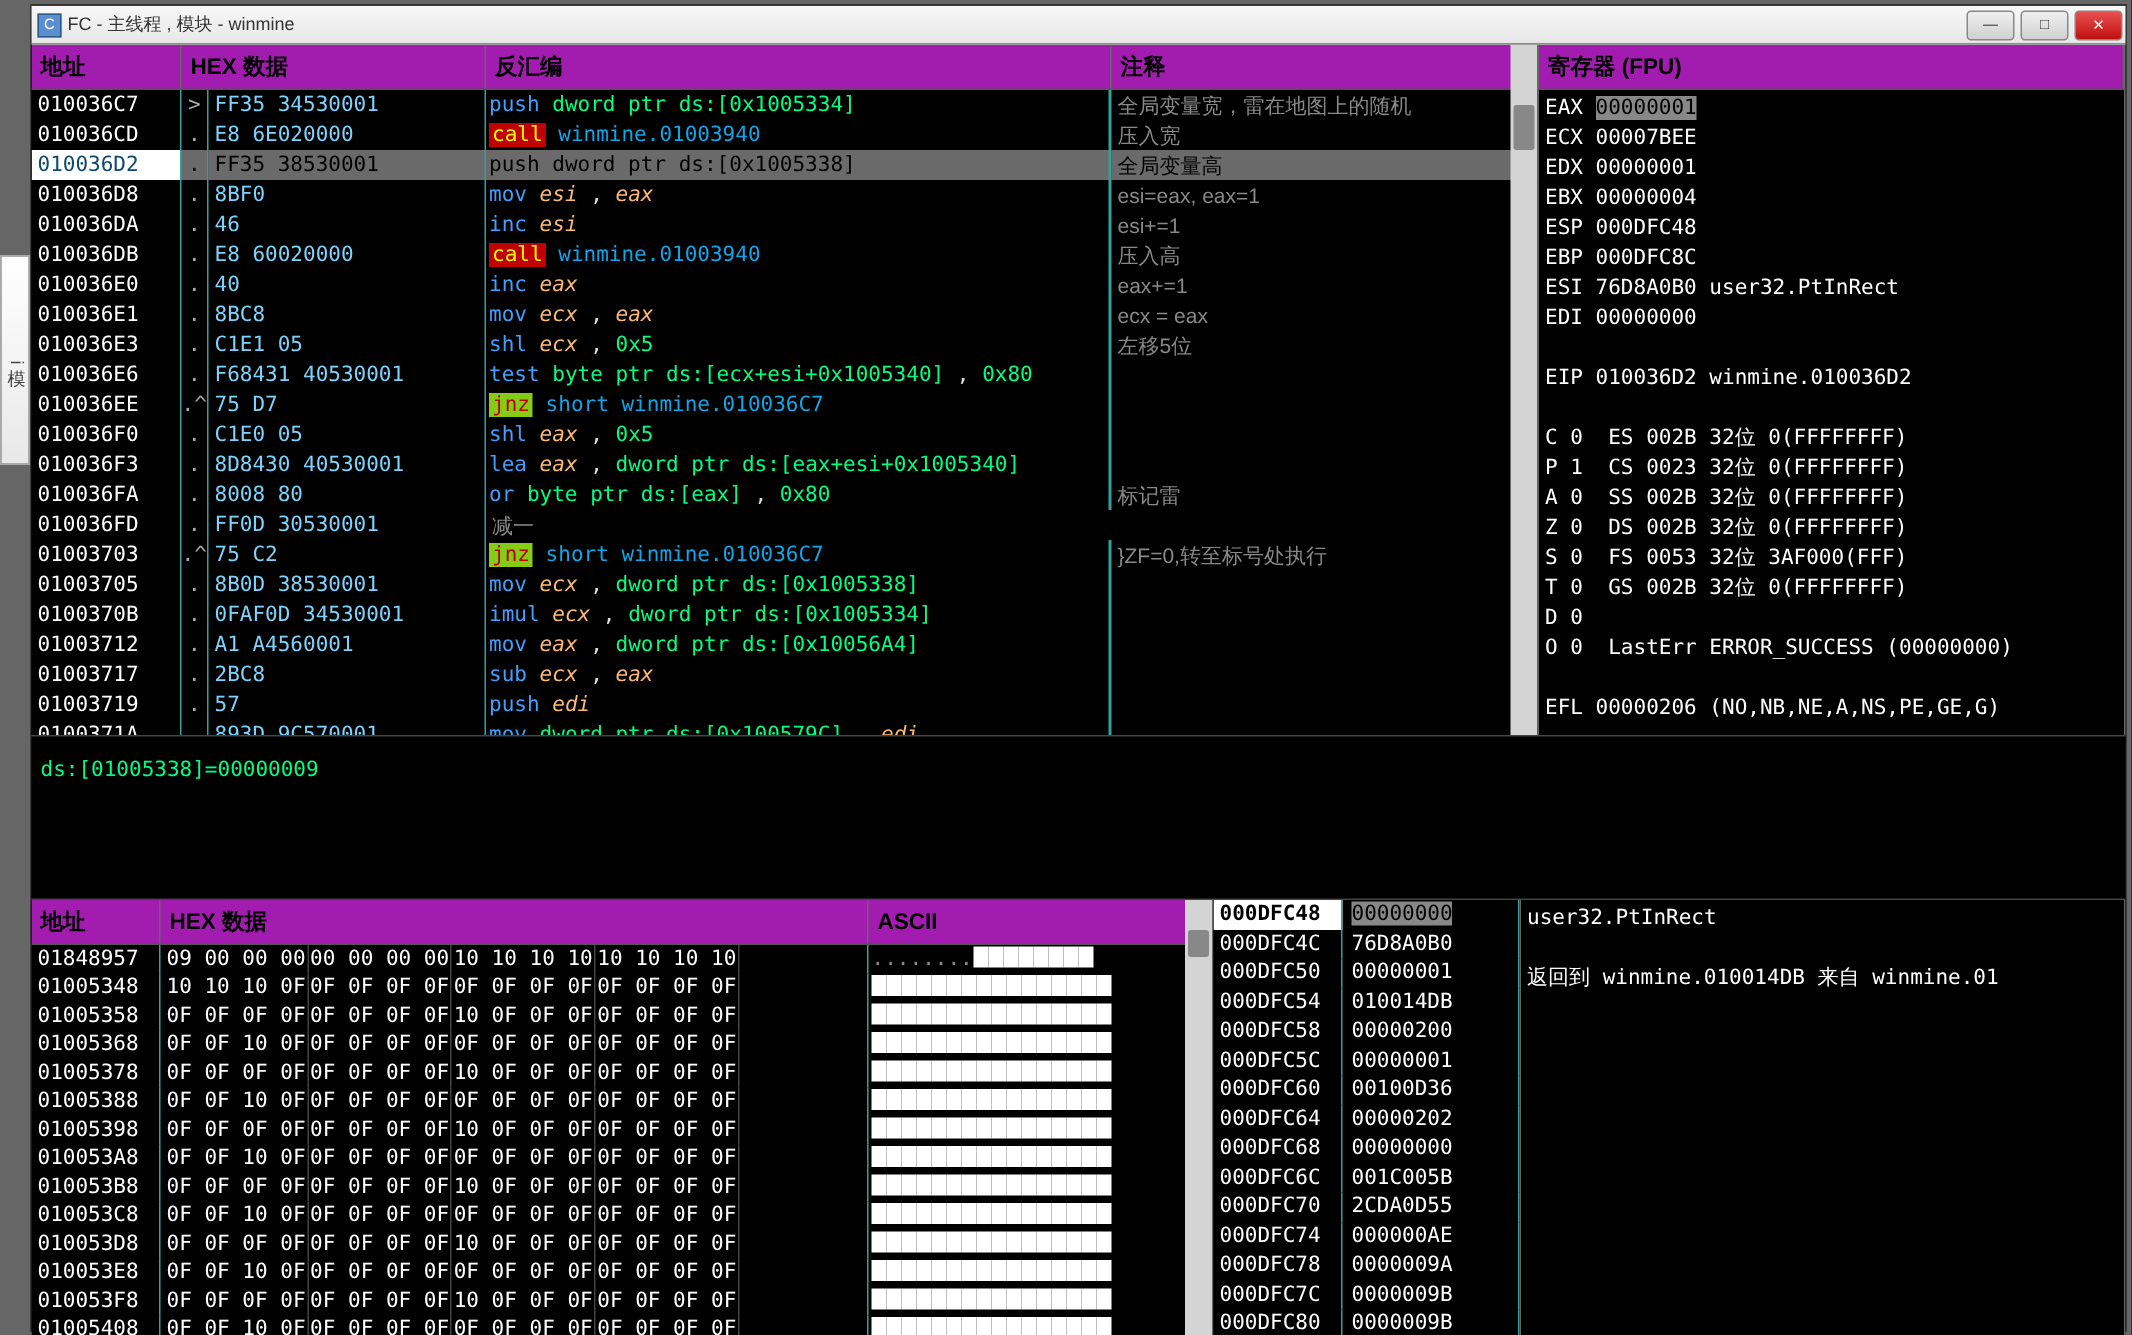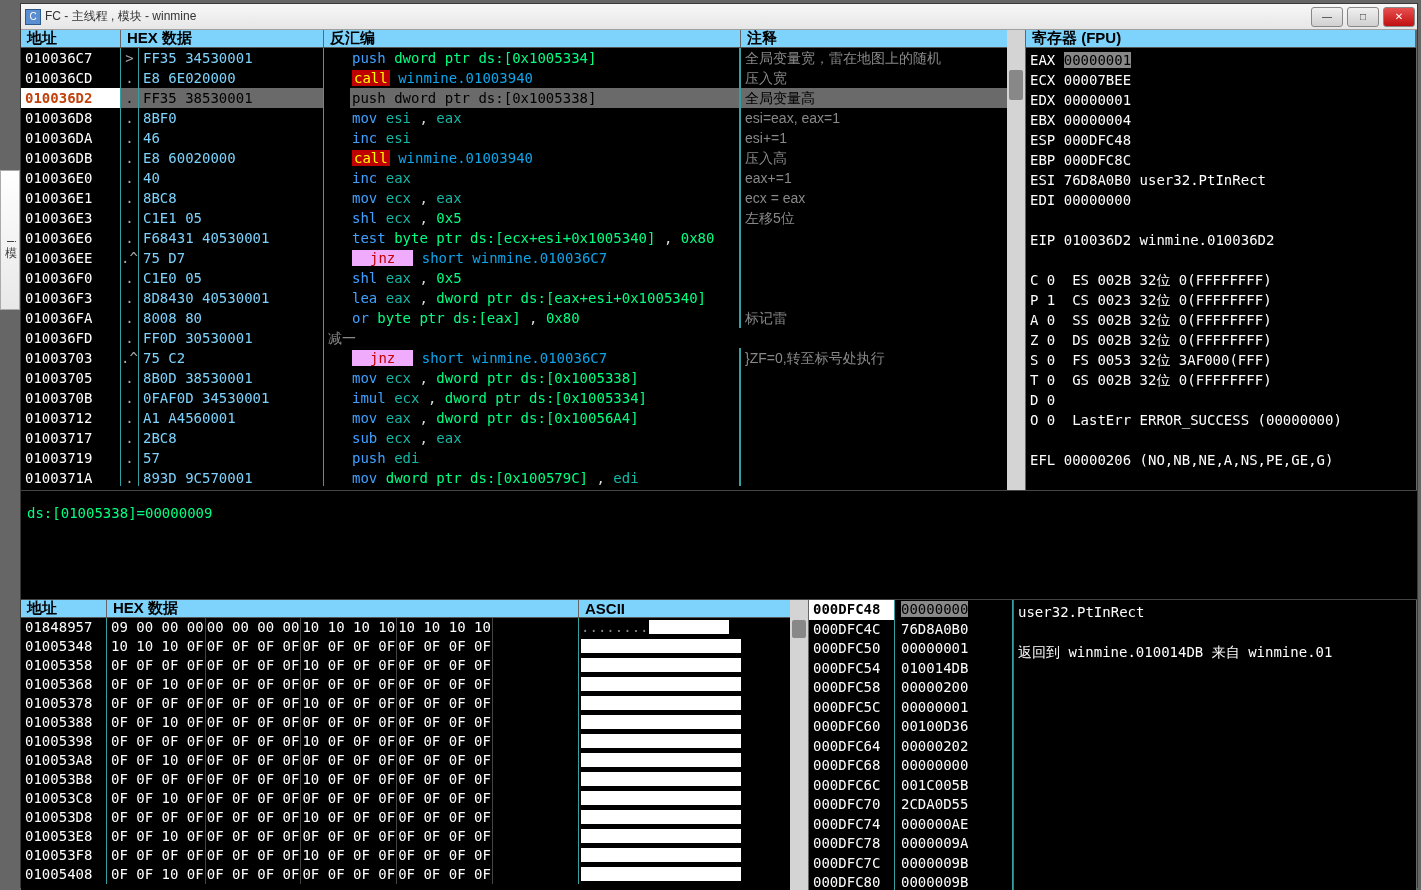--- a/index.html
+++ b/index.html
@@ -40,46 +40,46 @@
   border: 1px solid #888; border-radius: 3px;
   display: flex; align-items: center; justify-content: center;
   font-size: 10px;
 }
 .winbtn.close { background: linear-gradient(#e85050,#c01010); color:#fff; }
 .content { display: grid; grid-template-rows: 460px 110px 292px; height: calc(100% - 26px); }
 .row1 { display: grid; grid-template-columns: 1005px 1fr; }
 .row3 { display: grid; grid-template-columns: 788px 205px 1fr; height:100%; overflow:hidden;}
 .pane { background: #000; color: #ddd; position: relative; overflow: hidden; border-right:1px solid #666; }
 .header-row {
-  background: #7dd3fc; color: #000;
-  height: 18px; display: flex; align-items: center;
+  background: #a21caf; color: #000;
+  height: 30px; display: flex; align-items: center;
   border-bottom: 1px solid #555;
   font-family: 'Microsoft YaHei', SimSun, sans-serif;
   font-size: 15px; font-weight: bold;
 }
 .hcell { padding: 0 6px; border-right: 1px solid #666; height:100%; display:flex; align-items:center; white-space:nowrap; }
 .disasm-body { height: calc(100% - 22px); overflow: hidden; position:relative;}
 .drow {
   display: grid;
   grid-template-columns: 100px 18px 185px 417px 1fr;
   height: 20px; line-height: 20px;
   font-size: 14px; white-space: nowrap;
 }
 .addr { color: #fff; background:#000; padding-left:4px; border-right:1px solid #35a0a0; }
 .mk { color:#aaa; text-align:center; border-right:1px solid #35a0a0; }
 .hex { color:#7dd3fc; padding-left:4px; border-right:1px solid #35a0a0; }
-.asm { padding-left:2px; border-right:2px solid #35a0a0;margin-left:26px; }
+.asm { padding-left:2px; border-right:2px solid #35a0a0; }
 .cmt { color:#888; padding-left:4px; font-family:'Microsoft YaHei',sans-serif; }
-.drow.sel .addr { background:#fff; color:#c2410c; font-weight:bold; }
+.drow.sel .addr { background:#fff; color:#0c4a6e; font-weight:normal; }
 .drow.sel .mk, .drow.sel .hex, .drow.sel .asm, .drow.sel .cmt { background:#6a6a6a; color:#000 !important; }
 .drow.sel .asm span { color:inherit !important; background:transparent !important; }
 .op-push,.op-mov,.op-inc,.op-shl,.op-test,.op-lea,.op-or,.op-dec,.op-imul,.op-sub { color:#40a0ff; }
 .op-call { background:#c00000; color:#ff0; padding:0 2px; }
-.op-jnz { background:#f0abfc; color:#c00000; padding:0 18px; }
-.reg { color:#14b8a6; }
+.op-jnz { background:#84cc16; color:#c00000; padding:0 2px; }
+.reg { color:#fdba74;font-style:italic; }
 .mem { color:#00ff80; }
 .num { color:#00ff80; }
 .lbl { color:#0ea5e9; }
 .sc { position:absolute; right:0; top:0; bottom:0; width:18px; background:#d4d4d4; }
 .sc .thumb { position:absolute; left:2px; right:2px; background:#888; border-radius:2px; }
 
 .reg-pane { background:#000; color:#fff; font-size:14px; }
 .reg-body { padding:2px 4px; line-height:20px; white-space:pre; overflow:hidden; }
 .hl { background:#888; color:#000; }
 

